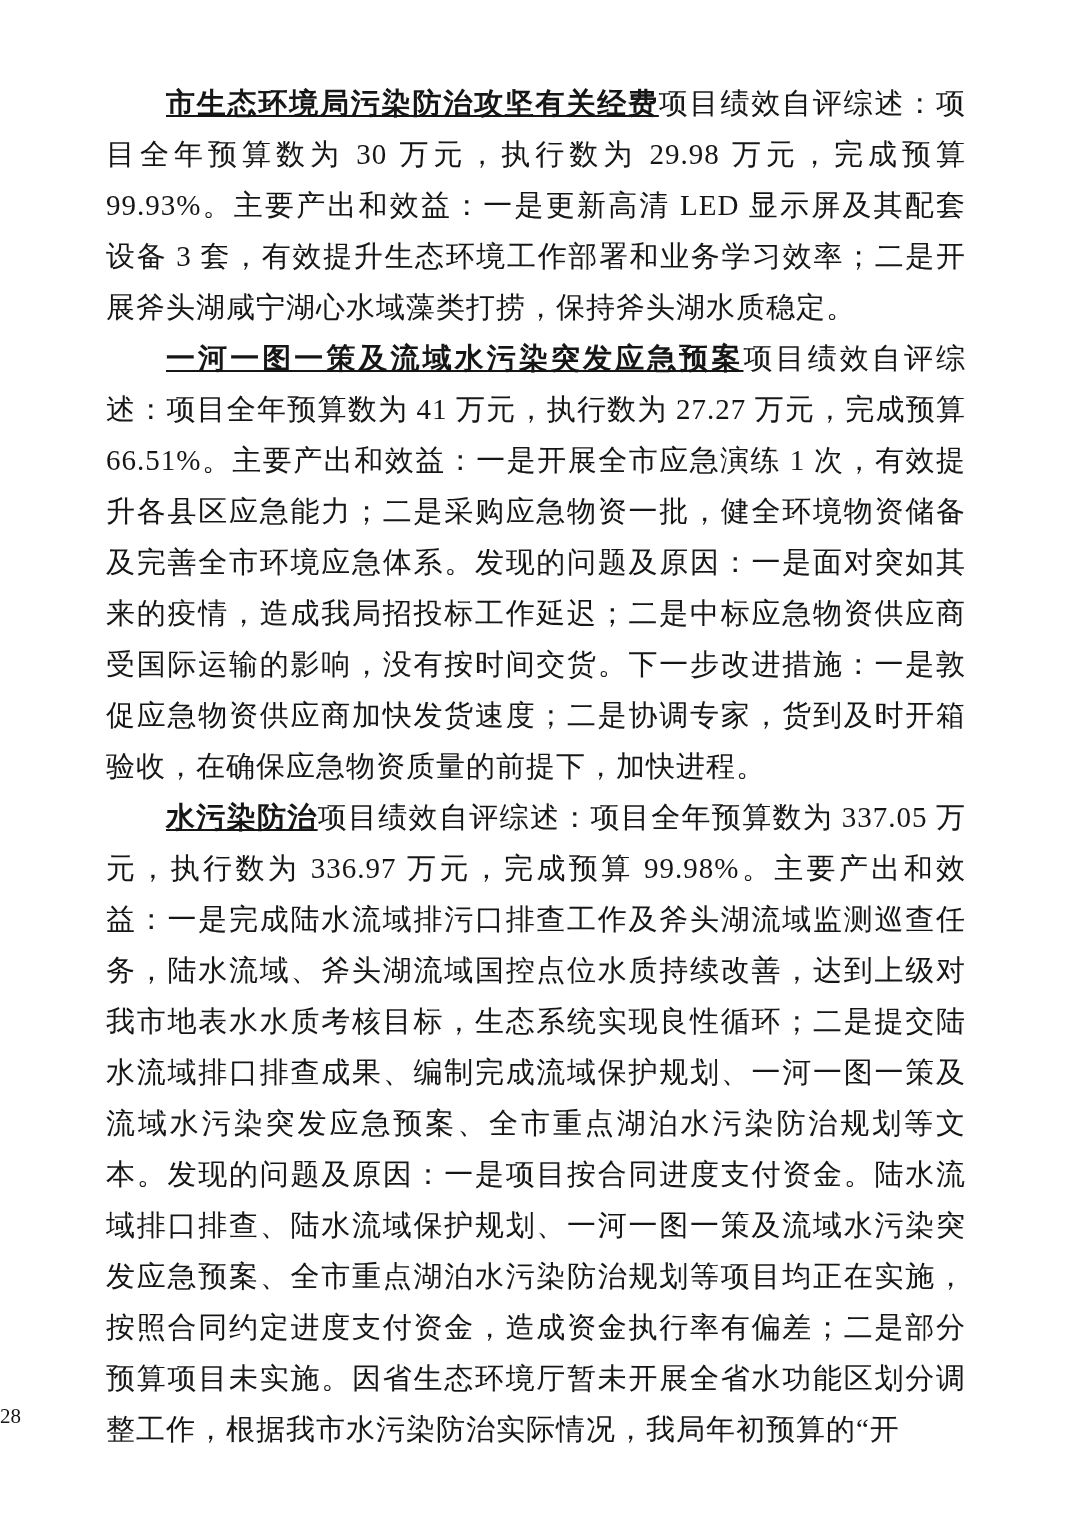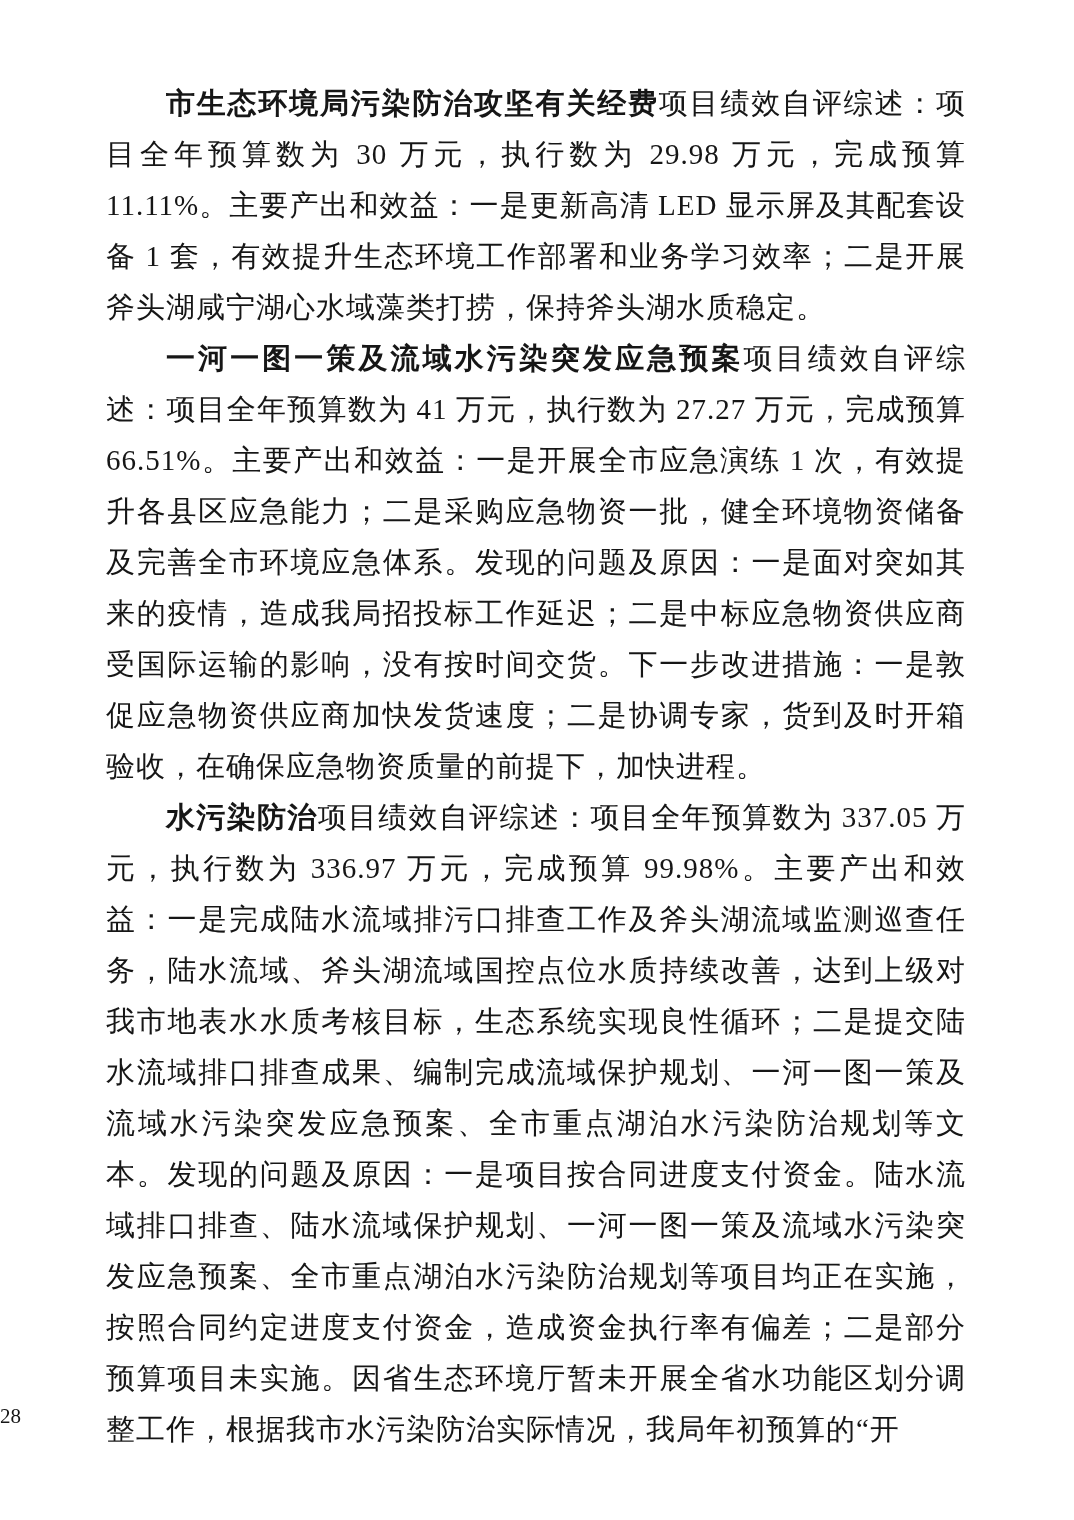--- a/index.html
+++ b/index.html
@@ -26,35 +26,36 @@
     margin: 0;
     font-size: 29px;
     line-height: 51px;
     letter-spacing: 1px;
     text-indent: 60px;
     text-align: justify;
     text-justify: inter-character;
   }
   .content p b {
     font-weight: 700;
+    text-decoration: underline;
   }
   .page-number {
     position: absolute;
     top: 1402px;
     left: 0;
     width: 100%;
     text-align: left;
     font-size: 21px;
     line-height: 28px;
     color: #161616;
   }
 </style>
 </head>
 <body>
 
 <div class="page">
   <div class="content">
-    <p><b>市生态环境局污染防治攻坚有关经费</b><span>项目绩效自评综述：项目全年预算数为 30 万元，执行数为 29.98 万元，完成预算 11.11%。主要产出和效益：一是更新高清 LED 显示屏及其配套设备 1 套，有效提升生态环境工作部署和业务学习效率；二是开展斧头湖咸宁湖心水域藻类打捞，保持斧头湖水质稳定。</span></p>
+    <p><b>市生态环境局污染防治攻坚有关经费</b><span>项目绩效自评综述：项目全年预算数为 30 万元，执行数为 29.98 万元，完成预算 99.93%。主要产出和效益：一是更新高清 LED 显示屏及其配套设备 3 套，有效提升生态环境工作部署和业务学习效率；二是开展斧头湖咸宁湖心水域藻类打捞，保持斧头湖水质稳定。</span></p>
     <p><b>一河一图一策及流域水污染突发应急预案</b><span>项目绩效自评综述：项目全年预算数为 41 万元，执行数为 27.27 万元，完成预算 66.51%。主要产出和效益：一是开展全市应急演练 1 次，有效提升各县区应急能力；二是采购应急物资一批，健全环境物资储备及完善全市环境应急体系。发现的问题及原因：一是面对突如其来的疫情，造成我局招投标工作延迟；二是中标应急物资供应商受国际运输的影响，没有按时间交货。下一步改进措施：一是敦促应急物资供应商加快发货速度；二是协调专家，货到及时开箱验收，在确保应急物资质量的前提下，加快进程。</span></p>
     <p><b>水污染防治</b><span>项目绩效自评综述：项目全年预算数为 337.05 万元，执行数为 336.97 万元，完成预算 99.98%。主要产出和效益：一是完成陆水流域排污口排查工作及斧头湖流域监测巡查任务，陆水流域、斧头湖流域国控点位水质持续改善，达到上级对我市地表水水质考核目标，生态系统实现良性循环；二是提交陆水流域排口排查成果、编制完成流域保护规划、一河一图一策及流域水污染突发应急预案、全市重点湖泊水污染防治规划等文本。发现的问题及原因：一是项目按合同进度支付资金。陆水流域排口排查、陆水流域保护规划、一河一图一策及流域水污染突发应急预案、全市重点湖泊水污染防治规划等项目均正在实施，按照合同约定进度支付资金，造成资金执行率有偏差；二是部分预算项目未实施。因省生态环境厅暂未开展全省水功能区划分调整工作，根据我市水污染防治实际情况，我局年初预算的“开</span></p>
   </div>
   <div class="page-number">28</div>
 </div>
 
 </body></html>

